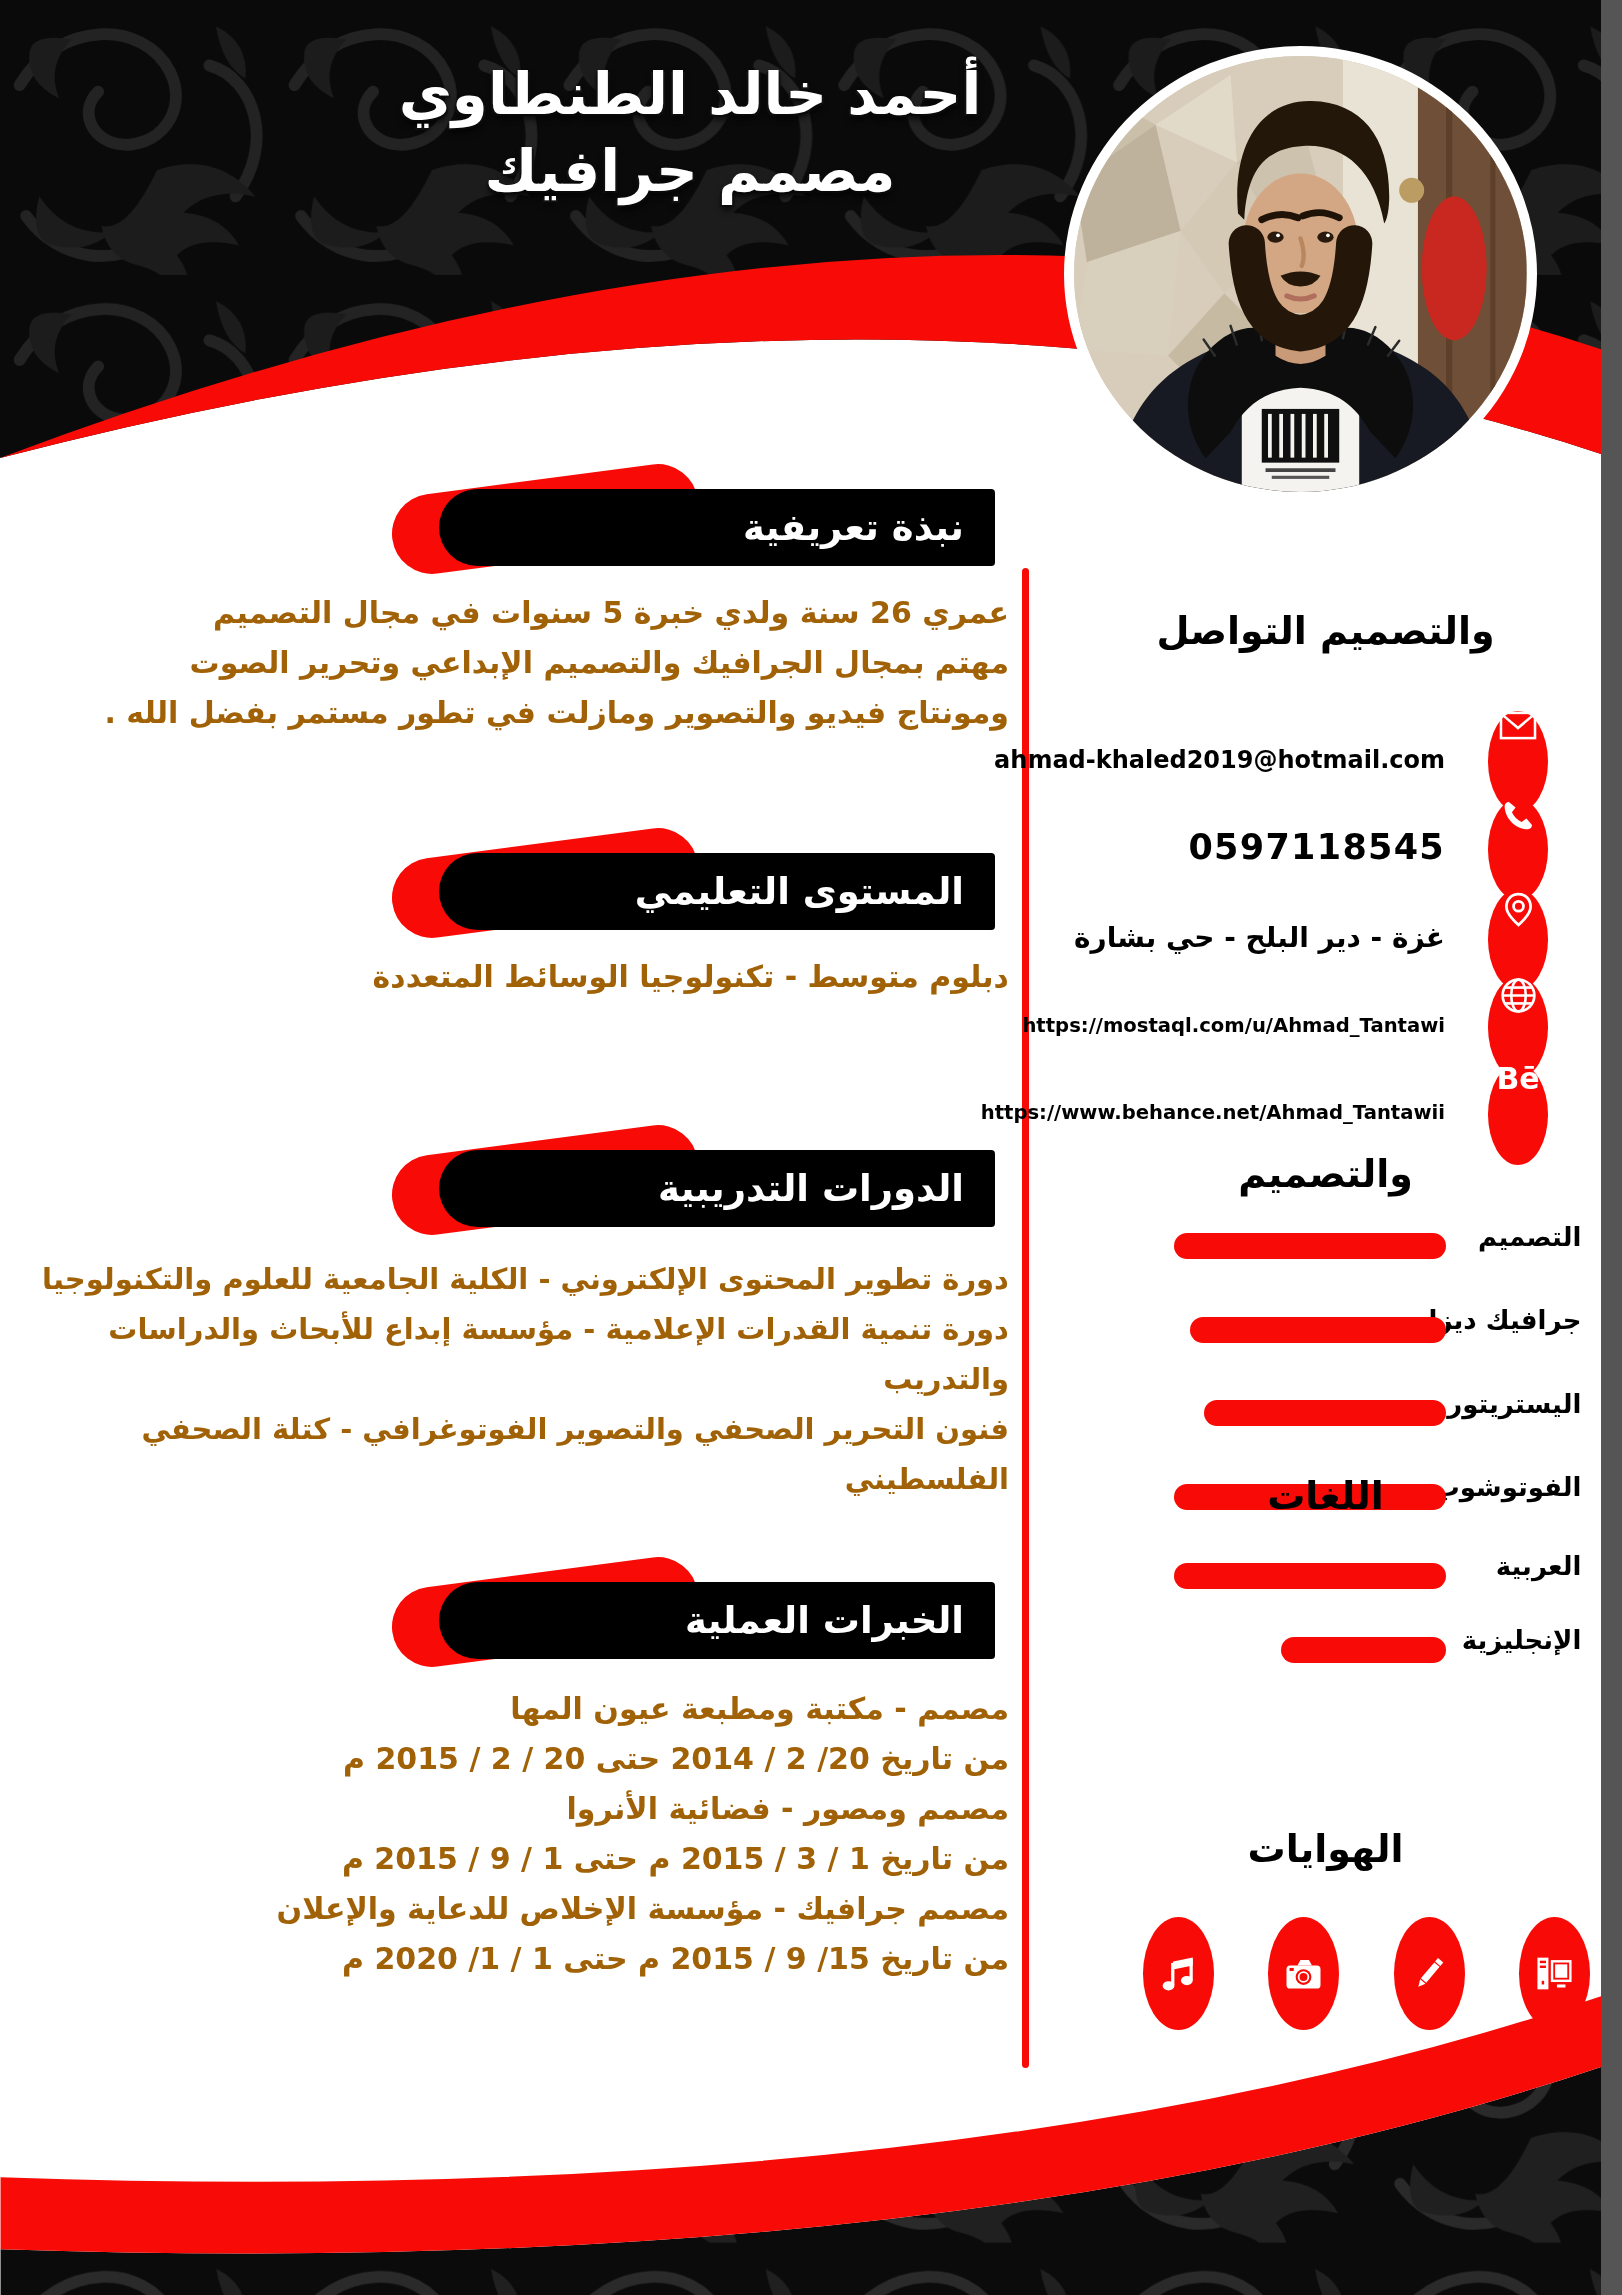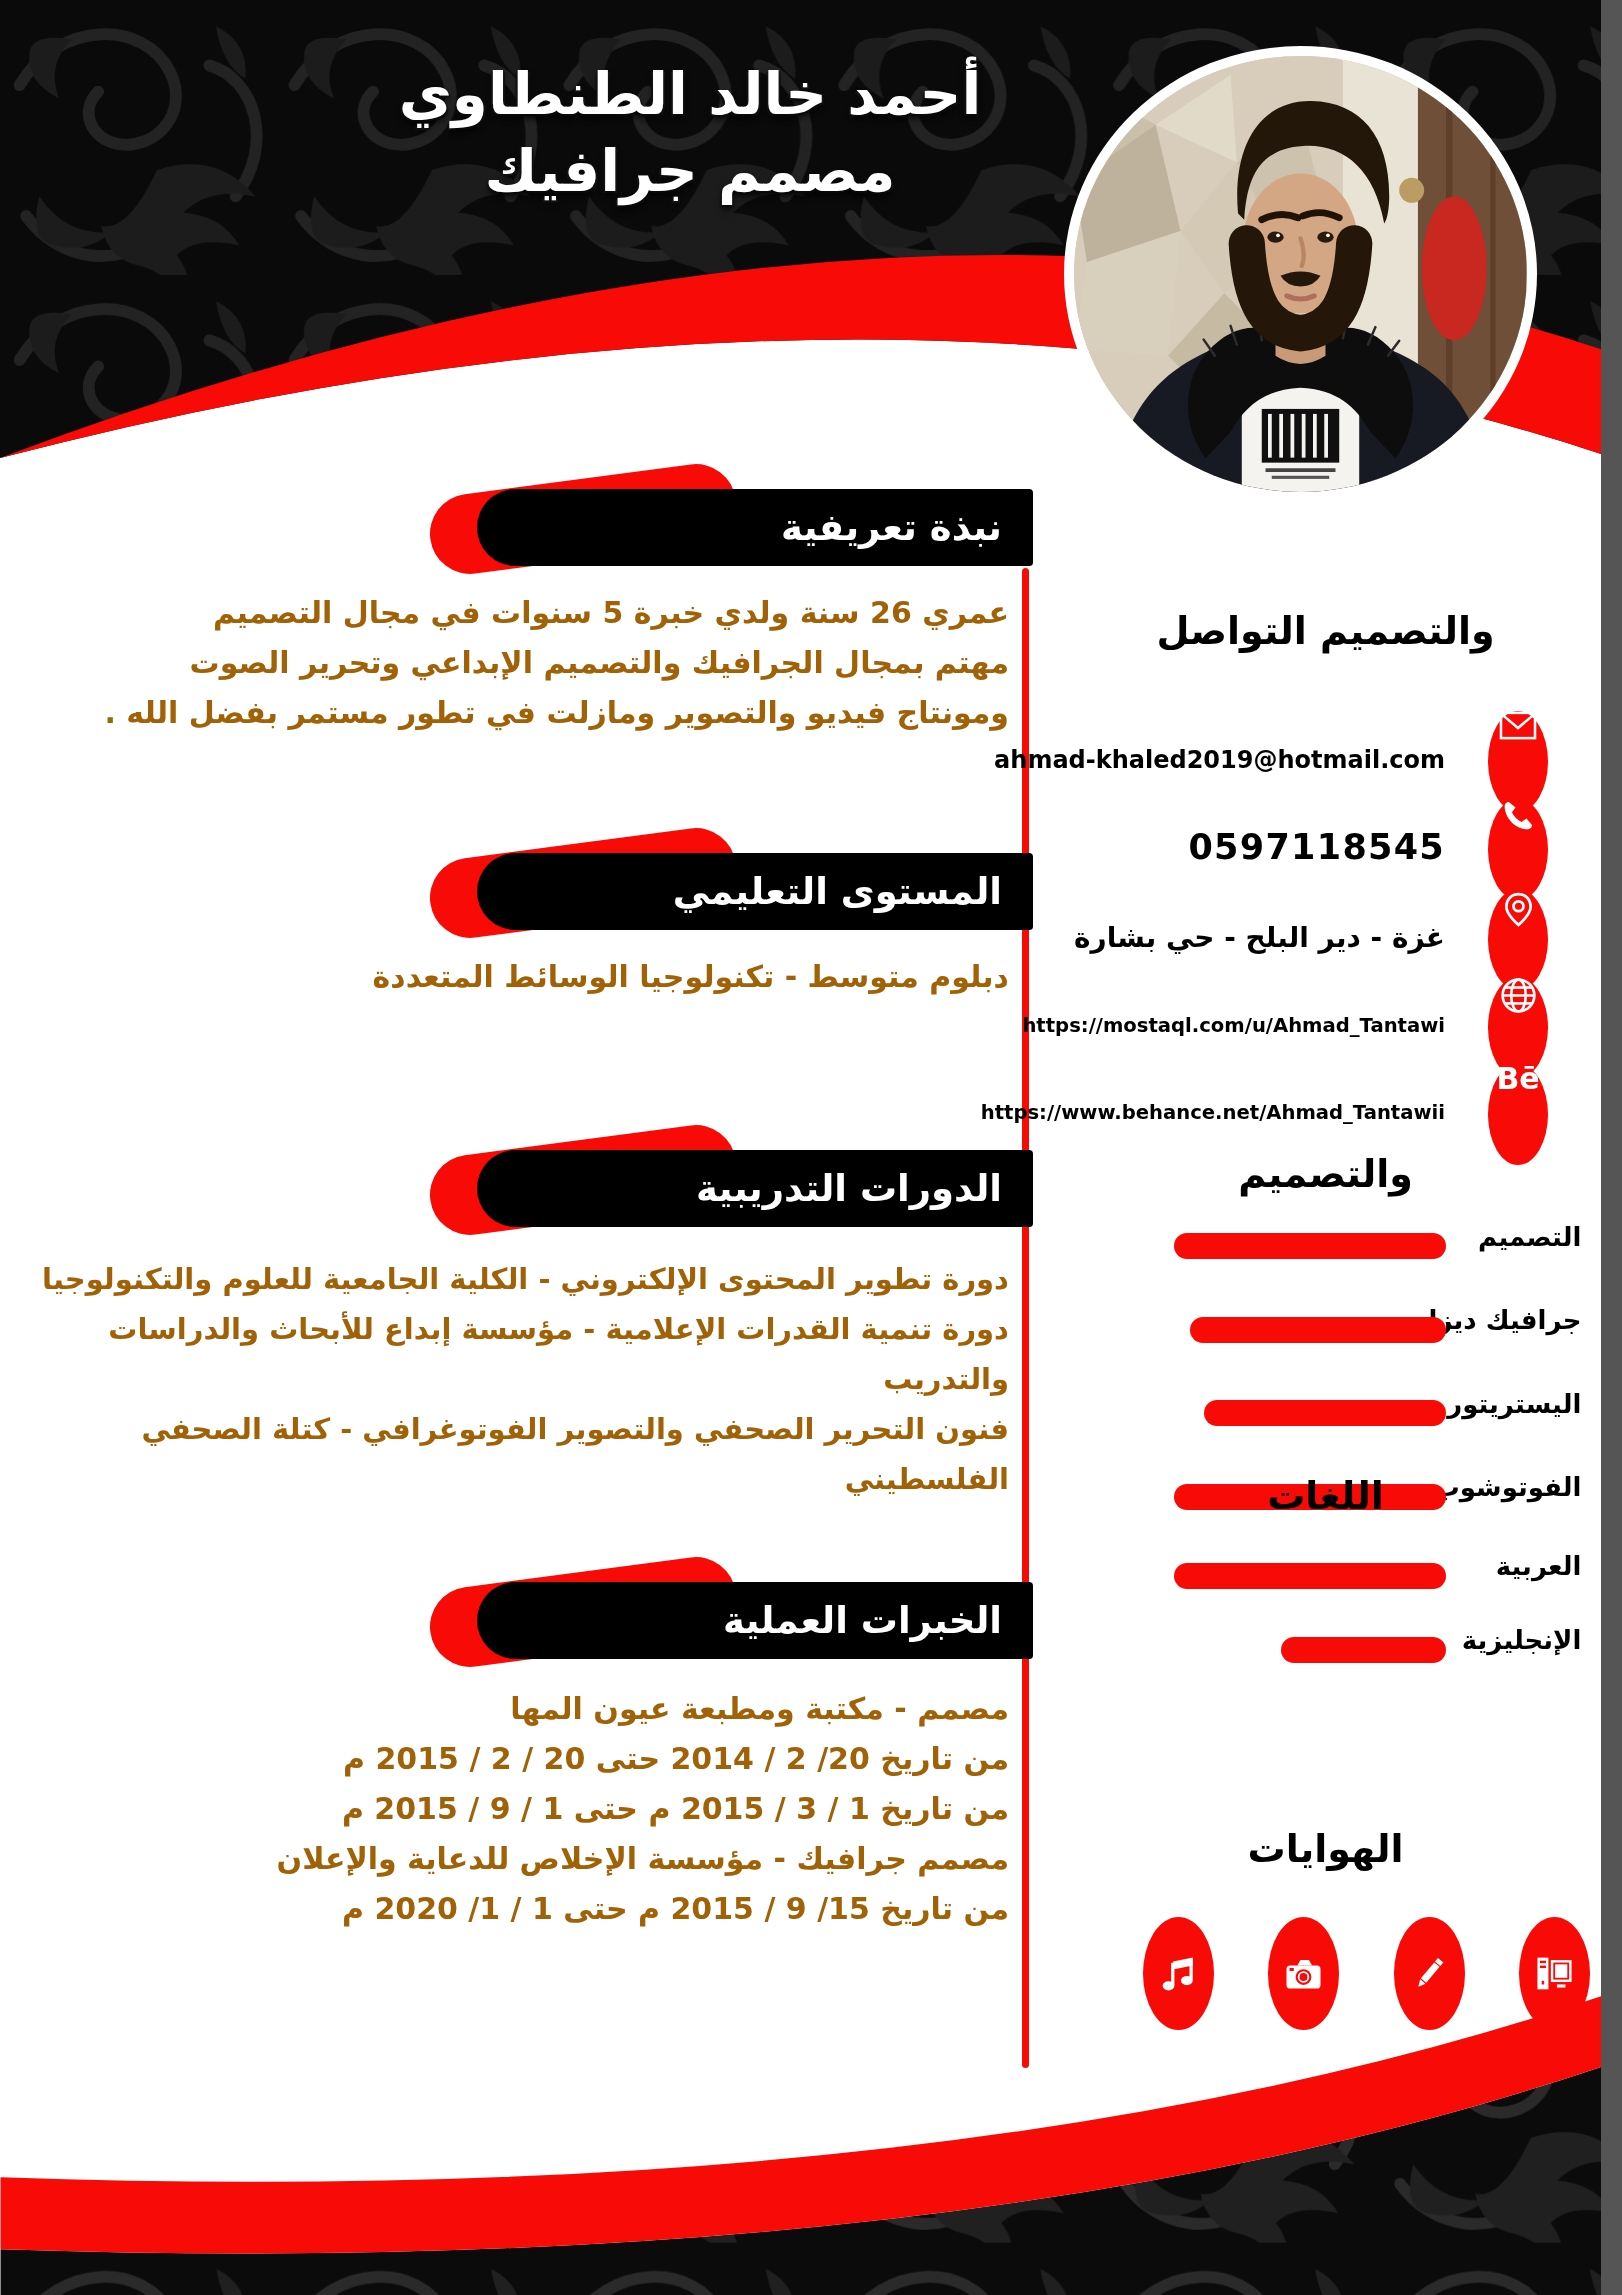--- a/index.html
+++ b/index.html
@@ -10,21 +10,21 @@
   .hdr-svg{position:absolute;top:0;left:0;z-index:1}
   .name{position:absolute;left:353px;top:56px;width:674px;z-index:2;text-align:center;direction:rtl;
         color:#fff;font-size:58px;font-weight:bold;line-height:1.32;
         text-shadow:0 4.6px 6.5px rgba(0,0,0,.75), 2px 2px 0 #161616, -2px 2px 0 #161616;}
   .photo{position:absolute;left:1064px;top:46px;width:453px;height:436px;z-index:5;
          border:10.5px solid #fff;border-radius:50%;overflow:hidden;background:#d8cdbb;}
   
   .divider{position:absolute;left:1022px;top:568px;width:7.2px;height:1500px;background:var(--red);
            border-radius:5.2px;z-index:2;}
   
-  .ribbon{position:absolute;left:433px;width:600px;height:77px;z-index:3;}
+  .ribbon{position:absolute;left:395px;width:600px;height:77px;z-index:3;}
   .ribbon .swoosh{position:absolute;left:-3.9px;top:-10.5px;width:308px;height:80px;background:var(--red);
                   border-radius:46px;transform:rotate(-7.5deg);}
   .ribbon .bar{position:absolute;left:44px;top:0;right:0;height:100%;background:#000;
                border-radius:39px 3.9px 3.9px 39px;}
   .ribbon .label{position:absolute;right:31px;top:0;height:77px;line-height:77px;color:#fff;
                  font-size:37px;font-weight:bold;direction:rtl;}
   .sec-body{position:absolute;left:26px;width:983px;z-index:3;text-align:right;direction:rtl;
             color:#a16207;font-size:30px;font-weight:bold;line-height:50px;}
   
   .side-title{position:absolute;left:1040px;width:571px;z-index:3;text-align:center;direction:rtl;
@@ -168,20 +168,21 @@
   </div>
 
   <div class="ribbon" style="top:1582px">
     <div class="swoosh"></div>
     <div class="bar"></div>
     <div class="label">الخبرات العملية</div>
   </div>
   <div class="sec-body" style="top:1684px">
     <div>مصمم - مكتبة ومطبعة عيون المها</div>
     <div>من تاريخ  20/ 2 / 2014 حتى 20 / 2 / 2015 م</div>
+    <div>مصمم ومصور - فضائية الأنروا</div>
     <div>من تاريخ 1 / 3 / 2015 م حتى  1 / 9 / 2015 م</div>
     <div>مصمم جرافيك - مؤسسة الإخلاص للدعاية والإعلان</div>
     <div>من تاريخ 15/ 9 / 2015 م حتى  1 / 1/ 2020 م</div>
   </div>
 
   <div class="side-title" style="top:609px">والتصميم التواصل</div>
 
   <div class="icon-oval" style="left:1488px;top:711px">
     <svg width="38" height="29" viewBox="0 0 60 46">
       <rect x="3" y="3" width="54" height="40" fill="none" stroke="#fff" stroke-width="4"></rect>

